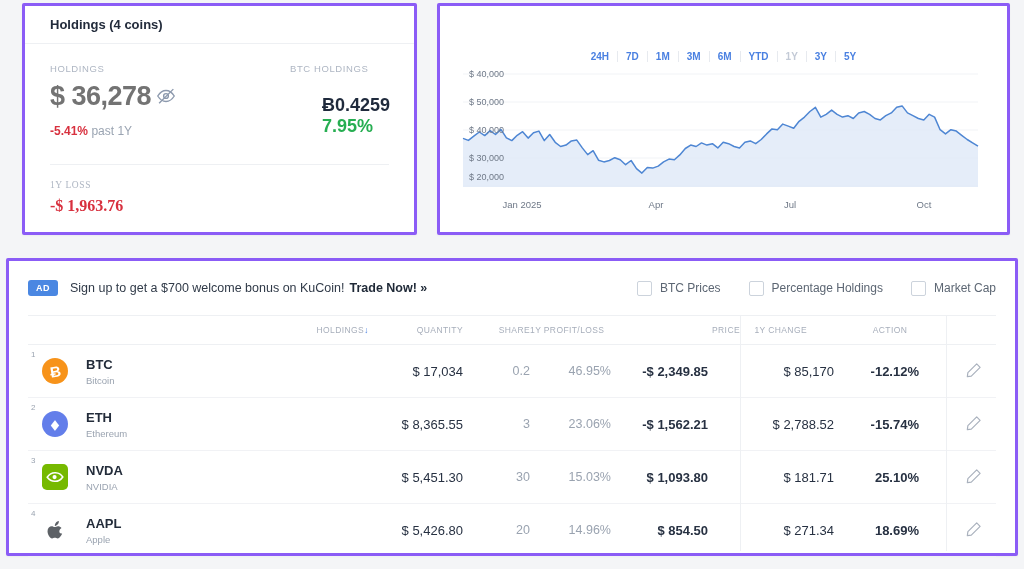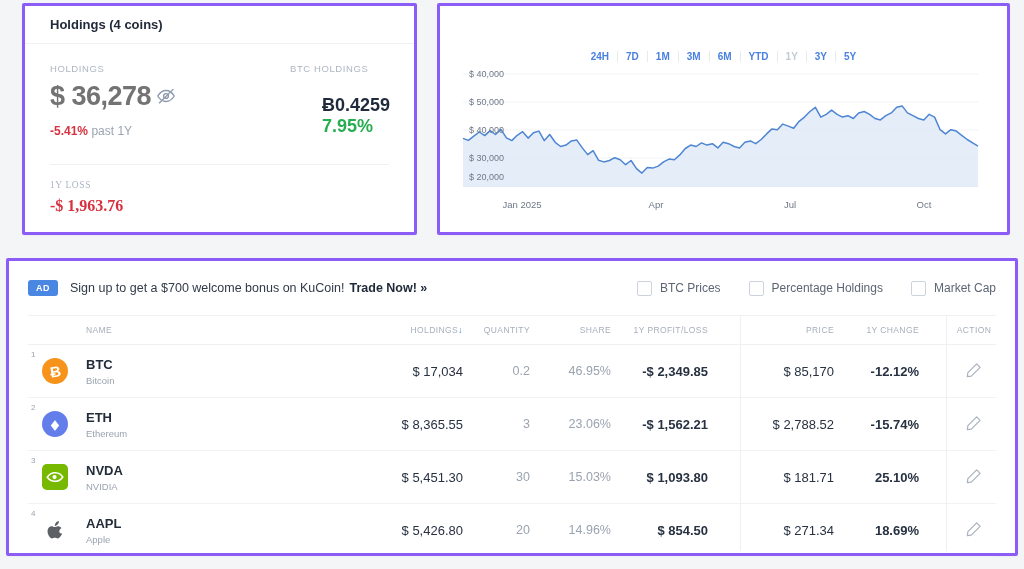--- a/index.html
+++ b/index.html
@@ -173,21 +173,20 @@
         <span>Market Cap</span>
       </span>
     </div>
   </div>
 
   <div class="tbl">
     <div class="vline vl1"></div>
     <div class="vline vl2"></div>
 
     <div class="trow thead">
-      <span class="th h-name">NAME</span>
       <span class="th"><span>HOLDINGS</span><span class="sort-arrow">↓</span></span>
       <span class="th">QUANTITY</span>
       <span class="th">SHARE</span>
       <span class="th h-profit">1Y PROFIT/LOSS</span>
       <span class="th">PRICE</span>
       <span class="th h-change">1Y CHANGE</span>
       <span class="th h-action">ACTION</span>
     </div>
 
     <div class="trow datarow">

